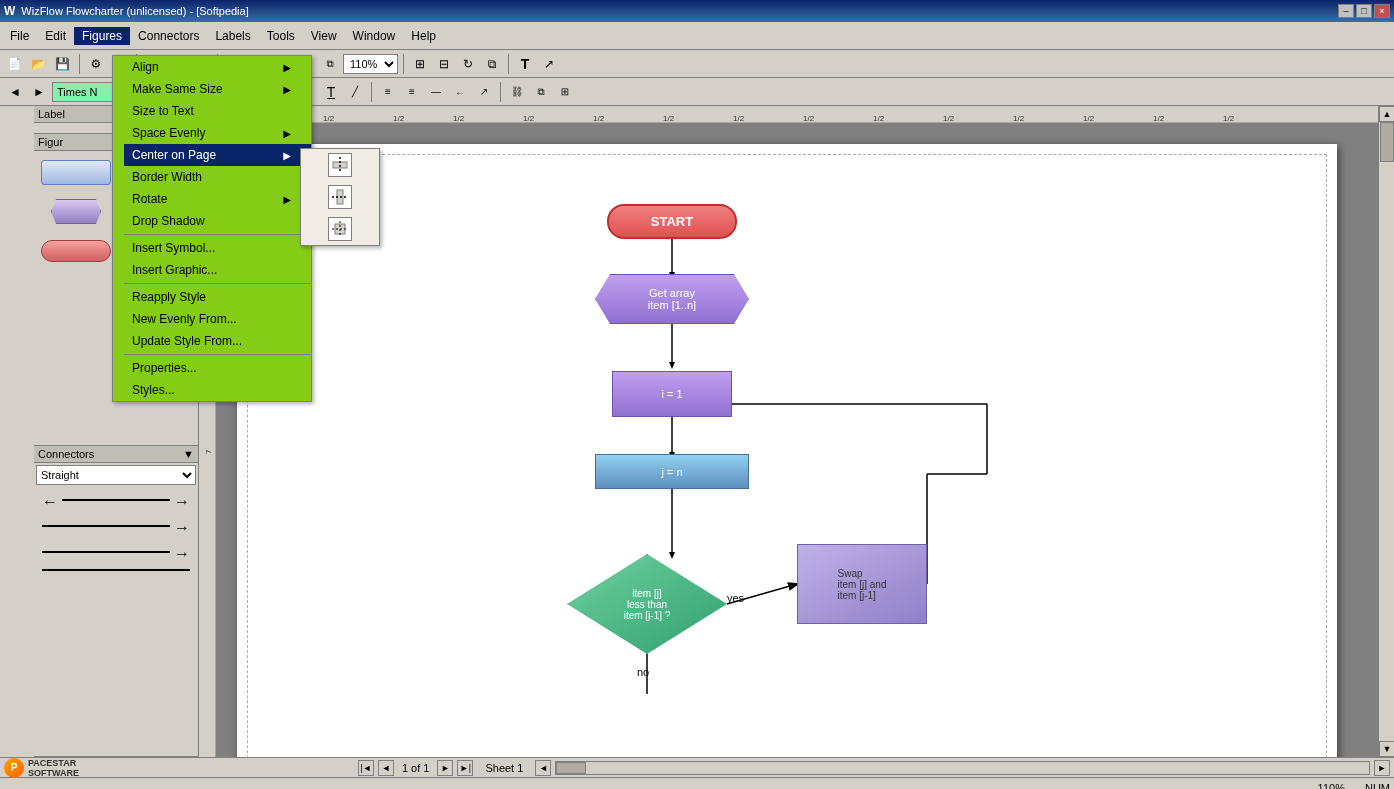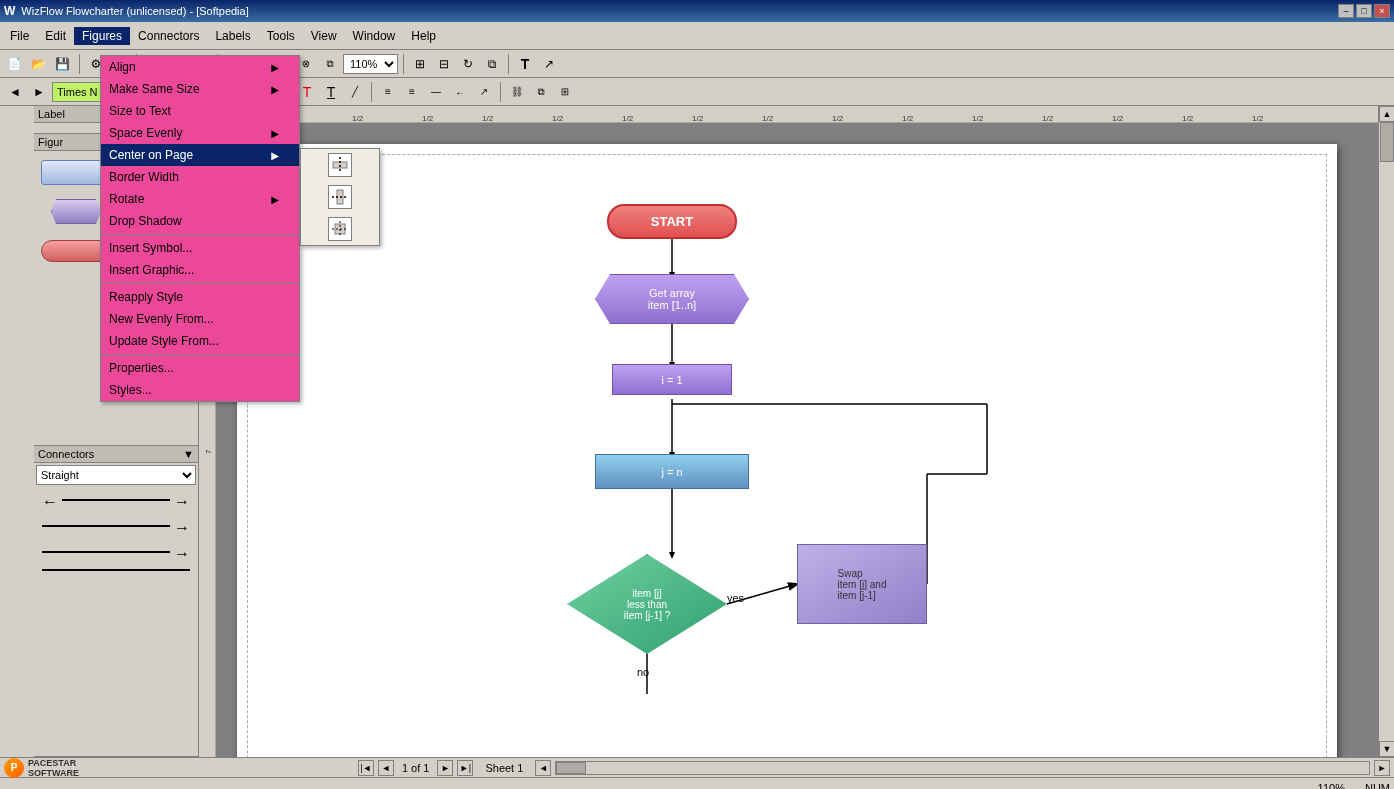--- a/index.html
+++ b/index.html
@@ -73,21 +73,21 @@
     .zoom-select {
       height: 20px;
       font-size: 11px;
       background: white;
       border: 1px solid #808080;
       padding: 0 2px;
       width: 55px;
     }
     .font-select {
       height: 20px; font-size: 11px;
-      background: #bef264;
+      background: #86efac;
       border: 1px solid #808080;
       width: 80px;
     }
 
     
     #main {
       display: flex;
       height: calc(100vh - 22px - 20px - 28px - 28px - 20px - 20px);
     }
 
@@ -181,21 +181,21 @@
       flex: 1;
       position: relative;
       overflow: hidden;
       background: #808080;
     }
     #ruler-h {
       height: 18px;
       background: #fef9c3;
       border-bottom: 1px solid #808080;
       position: absolute;
-      top: 0; left: 33px; right: 0;
+      top: 0; left: 4px; right: 0;
       display: flex;
       align-items: flex-end;
       overflow: hidden;
     }
     #ruler-v {
       width: 18px;
       background: #d4d0c8;
       border-right: 1px solid #808080;
       position: absolute;
       top: 18px; left: 0; bottom: 0;
@@ -234,22 +234,22 @@
       border: 1px solid #7050b0;
       display: flex; align-items: center; justify-content: center;
       font-size: 11px; color: white; text-align: center;
     }
     .fc-process1 {
       top: 130px; left: 358px;
       width: 154px; height: 50px;
       clip-path: polygon(15px 0%, calc(100% - 15px) 0%, 100% 50%, calc(100% - 15px) 100%, 15px 100%, 0% 50%);
     }
     .fc-process2 {
-      top: 220px; left: 375px;
-      width: 120px; height: 31px;
+      top: 227px; left: 375px;
+      width: 120px; height: 46px;
     }
     .fc-process3 {
       top: 310px; left: 358px;
       width: 154px; height: 35px;
       background: linear-gradient(to bottom, #90d0f0, #6090c0);
       border: 1px solid #4070a0;
     }
     .fc-decision {
       position: absolute;
       top: 410px; left: 330px;
@@ -287,26 +287,27 @@
     .fc-no-label {
       position: absolute;
       top: 522px; left: 400px;
       font-size: 11px;
     }
 
     
     #context-menu {
       position: absolute;
       top: 55px;
-      left: 100px;
+      left: 112px;
       z-index: 1000;
-      background: #ec4899;
+      background: #84cc16;
       border: 1px solid #808080;
       box-shadow: 2px 2px 4px rgba(0,0,0,0.3);
       min-width: 200px;
+      padding-left: 11px;
     }
     .ctx-item {
       padding: 4px 20px 4px 8px;
       cursor: pointer;
       display: flex;
       justify-content: space-between;
       align-items: center;
       font-size: 12px;
       white-space: nowrap;
     }

